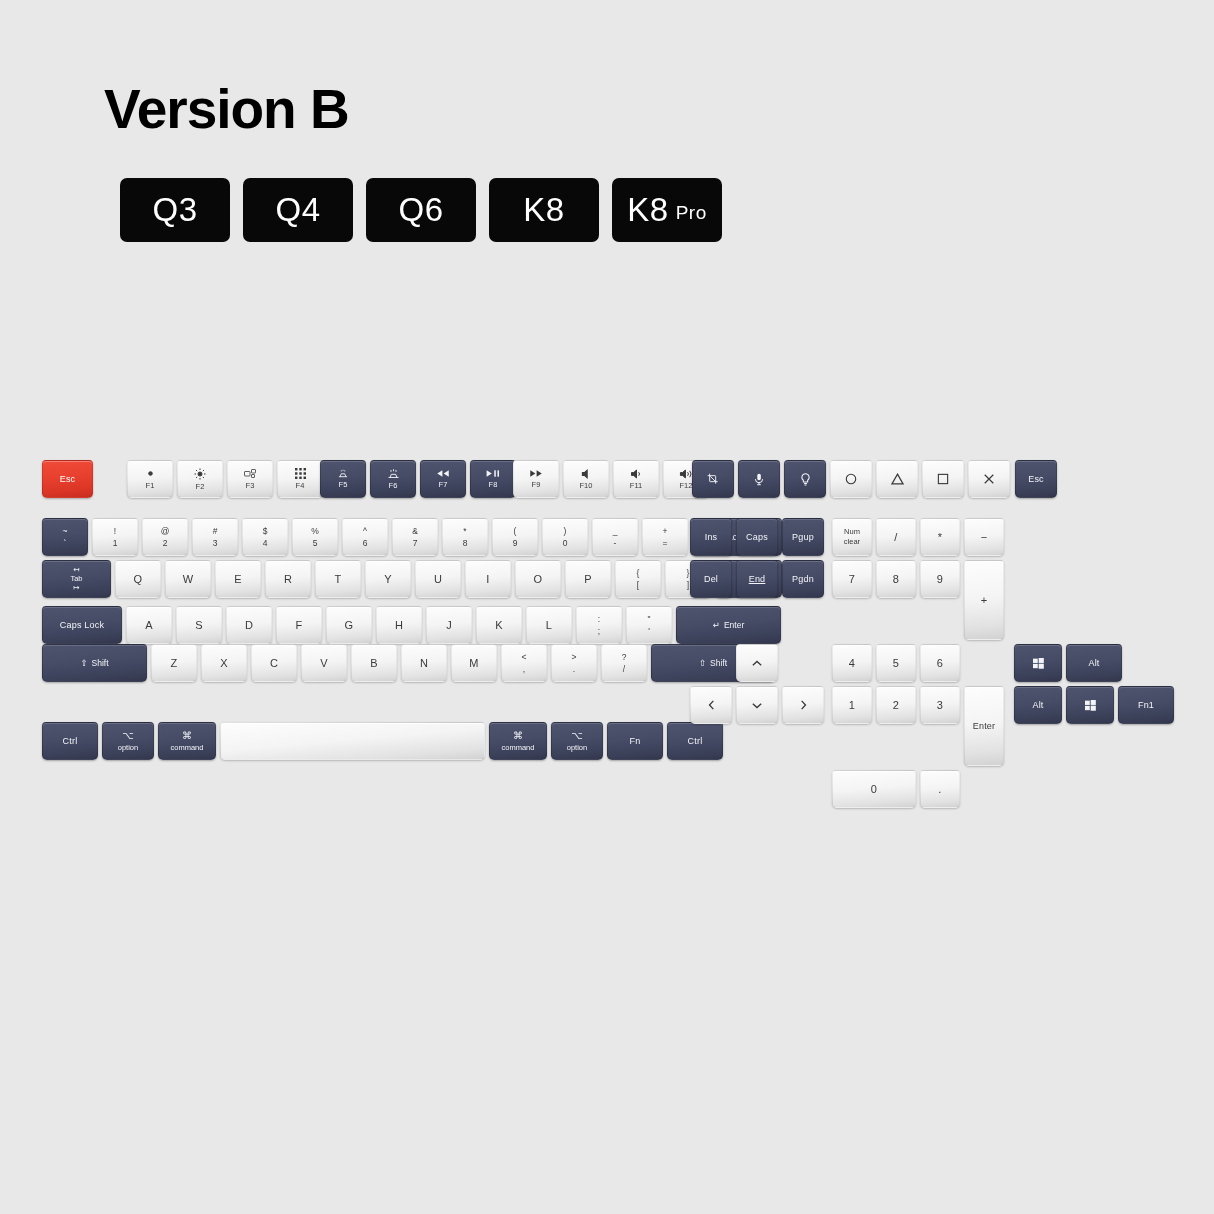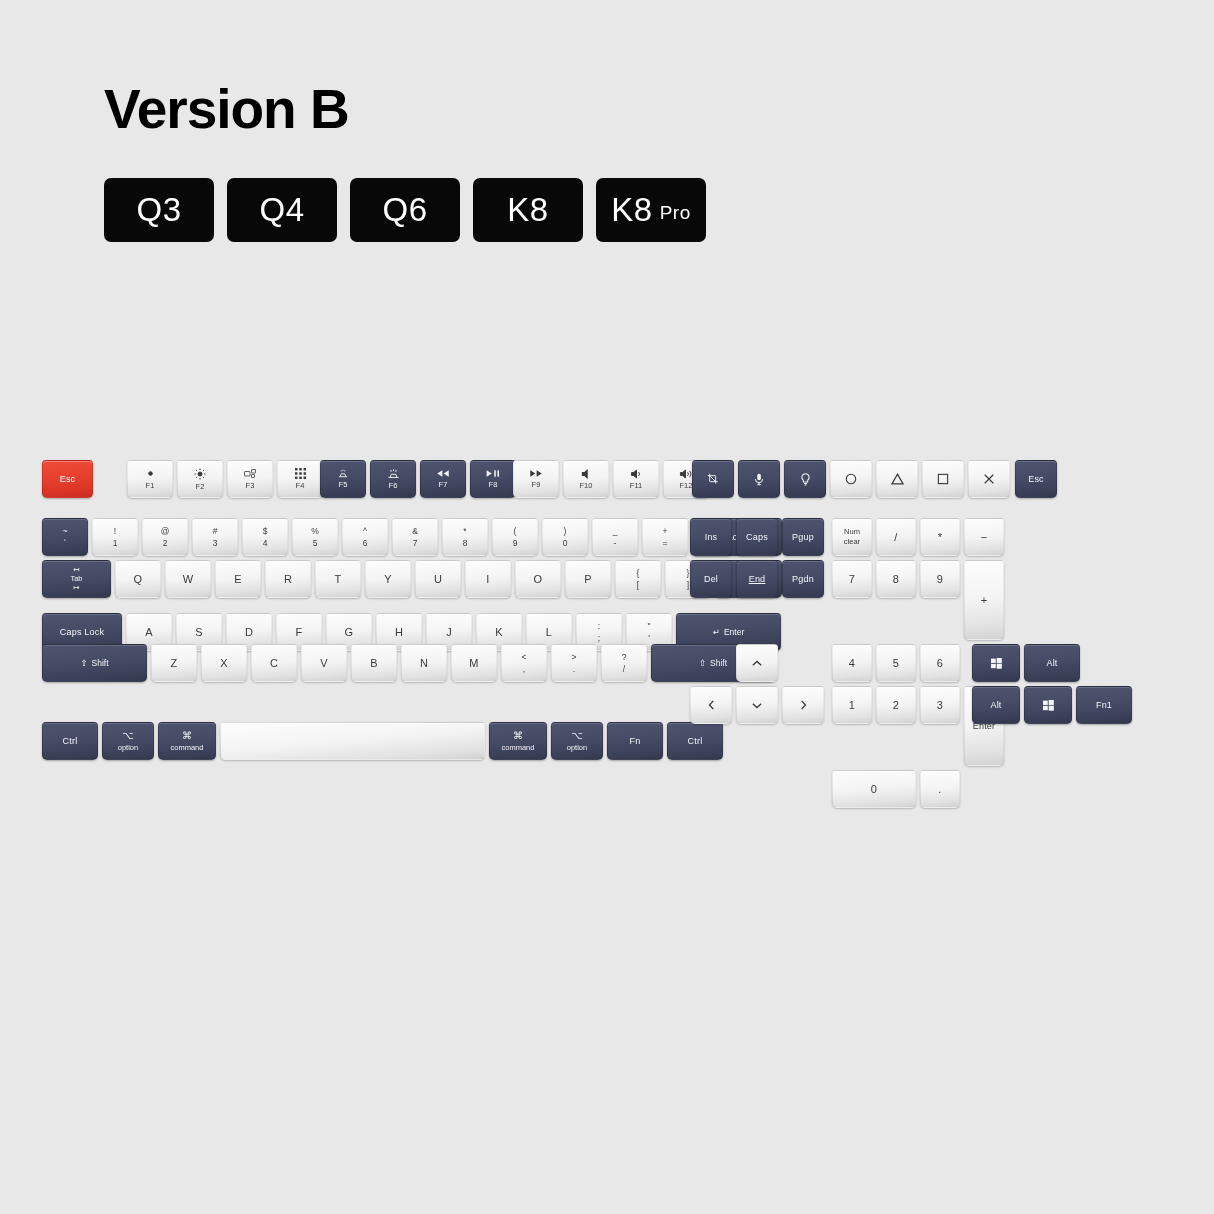--- a/index.html
+++ b/index.html
@@ -9,21 +9,21 @@
     font-family:"Liberation Sans", sans-serif;
     overflow:hidden;
     position:relative;
   }
   
   #title{
     position:absolute; left:104px; top:82px;
     font-size:55px; font-weight:bold; color:#000;
     letter-spacing:-1px; line-height:1;
   }
-  #badge-rows{position:absolute; left:104px; top:178px;}
+  #badge-rows{position:absolute; left:120px; top:178px;}
   .badge-row{display:flex; gap:13px; margin-bottom:13px;}
   .badge{
     background:#080808; color:#fff; border-radius:7px;
     height:64px; min-width:110px; padding:0 10px;
     display:flex; align-items:center; justify-content:center;
     font-size:33px; font-weight:400; letter-spacing:.5px;
     box-sizing:border-box;
   }
   .badge .sub{font-size:19px; margin-left:7px; position:relative; top:3px;}
 
@@ -484,21 +484,21 @@
       </div>
       <div class="key d" style="width:67px;height:38px;">
         <span class="dual">
             <span class="up">|</span>
             <span class="lo">\</span>
           </span>
       </div>
     </div>
   </div>
 
-  <div class="kgrp" style="left:42px; top:173px;">
+  <div class="kgrp" style="left:42px; top:166px;">
     <div class="krow">
       <div class="key d" style="width:80px;height:38px;">
           <span class="lg">Caps Lock</span>
         </div>
       <div class="key w" style="width:46px;height:38px;">
           <span class="lg big">A</span>
         </div>
       <div class="key w" style="width:46px;height:38px;">
           <span class="lg big">S</span>
         </div>
@@ -761,21 +761,21 @@
     <div class="krow">
       <div class="key w" style="width:84px;height:38px;">
           <span class="lg big">0</span>
         </div>
       <div class="key w" style="width:40px;height:38px;">
           <span class="lg big">.</span>
         </div>
     </div>
   </div>
 
-  <div class="kgrp" style="left:972px; top:204px;">
+  <div class="kgrp" style="left:1014px; top:204px;">
     <div class="krow" style="margin-bottom:4px;">
       <div class="key d" style="width:48px;height:38px;">
         <span class="ic">
           <svg width="11" height="11" viewBox="0 0 12 12" fill="#f3f4f8">
               <rect x="0" y="0.7" width="5.2" height="4.7"></rect>
               <rect x="6.2" y="0" width="5.6" height="5.4"></rect>
               <rect x="0" y="6.4" width="5.2" height="4.7"></rect>
               <rect x="6.2" y="6.2" width="5.6" height="5.5"></rect>
             </svg>
         </span>

